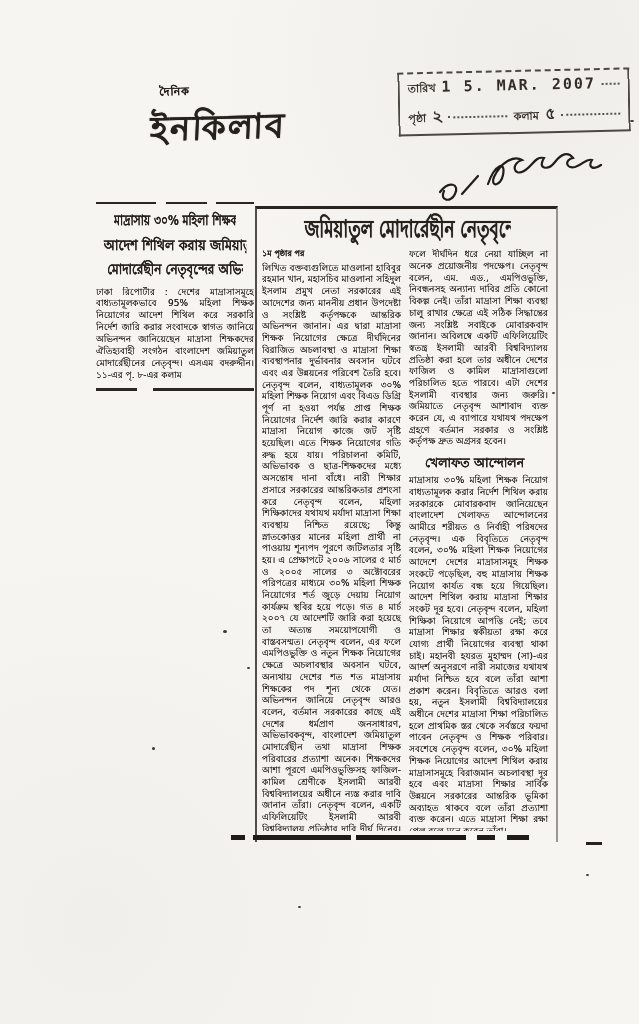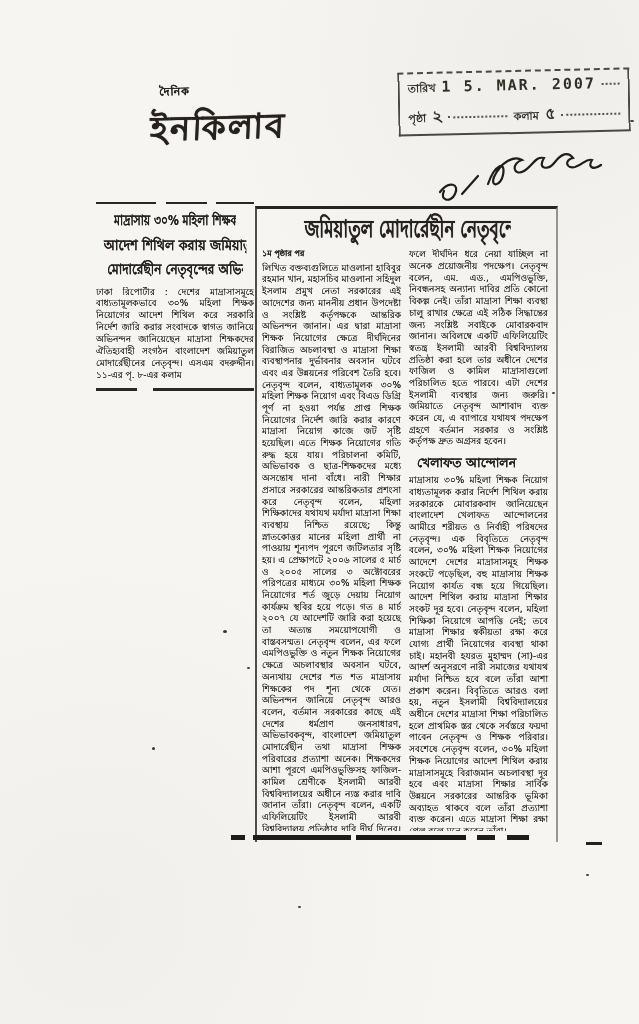--- a/index.html
+++ b/index.html
@@ -61,21 +61,21 @@
   .main-headline{
     font-size:24px;font-weight:bold;text-align:center;
     padding:7px 3px 5px 3px;line-height:1.1;white-space:nowrap;overflow:hidden;
     text-shadow:0 0 0.8px rgba(38,33,28,.95);
   }
   .cols{display:flex;gap:4px;padding:2px 4px 0 5px;height:584px;overflow:hidden;}
   .col{flex:1 1 50%;font-size:9px;line-height:1.3;text-align:justify;overflow:hidden;
     text-shadow:0 0 0.5px rgba(38,33,28,.85);}
   .continued{font-size:8px;font-weight:bold;margin:0 0 3px 0;}
   .col p{margin:0 4px 4px 0;}
-  .subhead{font-size:12.5px;font-weight:bold;margin:7px 0 4px 8px;white-space:nowrap;overflow:hidden;
+  .subhead{font-size:12.5px;font-weight:bold;margin:7px 0 4px 16px;white-space:nowrap;overflow:hidden;
     text-shadow:0 0 0.6px rgba(38,33,28,.9);}
   
   .bottom-rule{position:absolute;left:231px;top:835px;width:332px;height:5px;
     background:linear-gradient(to right,
       #201c18 0 14px,transparent 14px 22px,
       #201c18 22px 120px,transparent 120px 125px,
       #1b1713 125px 235px,transparent 235px 246px,
       #201c18 246px 264px,transparent 264px 276px,
       #201c18 276px 298px,transparent 298px 332px);}
   .rule-extra{position:absolute;left:586px;top:842px;width:16px;height:3px;background:#27221d;}
@@ -112,21 +112,21 @@
     <path d="M86,52 c7,-20 18,-24 15,-9 c-2,11 -13,13 -9,2 c7,-15 20,-22 28,-17 c-11,3 -9,17 2,11 c9,-5 11,-15 20,-13 c-7,11 4,13 11,4 c6,-8 13,-11 18,-4 c-9,2 -7,11 2,9 c8,-2 11,-9 17,-7 c-5,8 2,10 9,5"></path>
   </svg>
 
   <div class="side-article">
     <div class="side-top-rule"></div>
     <div class="side-headline">
       <div class="hl-line fit-x" style="transform-origin: center center; transform: scaleX(0.770732);">মাদ্রাসায় ৩০% মহিলা শিক্ষক নিয়োগ</div>
       <div class="hl-line fit-x" style="transform-origin: center center; transform: scaleX(0.902857);">আদেশ শিথিল করায় জমিয়াতুল</div>
       <div class="hl-line fit-x" style="transform-origin: center center; transform: scaleX(0.858696);">মোদার্রেছীন নেতৃবৃন্দের অভিনন্দন</div>
     </div>
-    <div class="side-body">ঢাকা রিপোর্টার : দেশের মাদ্রাসাসমূহে বাধ্যতামূলকভাবে ৩০% মহিলা শিক্ষক নিয়োগের আদেশ শিথিল করে সরকারি নির্দেশ জারি করার সংবাদকে স্বাগত জানিয়ে অভিনন্দন জানিয়েছেন মাদ্রাসা শিক্ষকদের ঐতিহ্যবাহী সংগঠন বাংলাদেশ জমিয়াতুল মোদার্রেছীনের নেতৃবৃন্দ। এসএম বদরুদ্দীন। ১১-এর পৃ. ৮-এর কলাম</div>
+    <div class="side-body">ঢাকা রিপোর্টার : দেশের মাদ্রাসাসমূহে বাধ্যতামূলকভাবে 95% মহিলা শিক্ষক নিয়োগের আদেশ শিথিল করে সরকারি নির্দেশ জারি করার সংবাদকে স্বাগত জানিয়ে অভিনন্দন জানিয়েছেন মাদ্রাসা শিক্ষকদের ঐতিহ্যবাহী সংগঠন বাংলাদেশ জমিয়াতুল মোদার্রেছীনের নেতৃবৃন্দ। এসএম বদরুদ্দীন। ১১-এর পৃ. ৮-এর কলাম</div>
     <div class="side-bottom-rule"></div>
   </div>
 
   <div class="main-article">
     <div class="main-headline fit-x" style="transform-origin: center center; transform: scaleX(0.69697);">জমিয়াতুল মোদার্রেছীন নেতৃবৃন্দের অভিনন্দন</div>
     <div class="cols">
       <div class="col">
         <div class="continued">১ম পৃষ্ঠার পর</div>
         <p>লিখিত বক্তব্যগুলিতে মাওলানা হাবিবুর রহমান খান, মহাসচিব মাওলানা সহিদুল ইসলাম প্রমুখ নেতা সরকারের এই আদেশের জন্য মাননীয় প্রধান উপদেষ্টা ও সংশ্লিষ্ট কর্তৃপক্ষকে আন্তরিক অভিনন্দন জানান। এর দ্বারা মাদ্রাসা শিক্ষক নিয়োগের ক্ষেত্রে দীর্ঘদিনের বিরাজিত অচলাবস্থা ও মাদ্রাসা শিক্ষা ব্যবস্থাপনার দুর্ভাবনার অবসান ঘটবে এবং এর উন্নয়নের পরিবেশ তৈরি হবে। নেতৃবৃন্দ বলেন, বাধ্যতামূলক ৩০% মহিলা শিক্ষক নিয়োগ এবং বিএড ডিগ্রি পূর্ণ না হওয়া পর্যন্ত প্রাপ্ত শিক্ষক নিয়োগের নির্দেশ জারি করার কারণে মাদ্রাসা নিয়োগ কাজে জট সৃষ্টি হয়েছিল। এতে শিক্ষক নিয়োগের গতি রুদ্ধ হয়ে যায়। পরিচালনা কমিটি, অভিভাবক ও ছাত্র-শিক্ষকদের মধ্যে অসন্তোষ দানা বাঁধে। নারী শিক্ষার প্রসারে সরকারের আন্তরিকতার প্রশংসা করে নেতৃবৃন্দ বলেন, মহিলা শিক্ষিকাদের যথাযথ মর্যাদা মাদ্রাসা শিক্ষা ব্যবস্থায় নিশ্চিত রয়েছে; কিন্তু স্নাতকোত্তর মানের মহিলা প্রার্থী না পাওয়ায় শূন্যপদ পূরণে জটিলতার সৃষ্টি হয়। এ প্রেক্ষাপটে ২০০৬ সালের ৫ মার্চ ও ২০০৫ সালের ৩ অক্টোবরের পরিপত্রের মাধ্যমে ৩০% মহিলা শিক্ষক নিয়োগের শর্ত জুড়ে দেয়ায় নিয়োগ কার্যক্রম স্থবির হয়ে পড়ে। গত ৪ মার্চ ২০০৭ যে আদেশটি জারি করা হয়েছে তা অত্যন্ত সময়োপযোগী ও বাস্তবসম্মত। নেতৃবৃন্দ বলেন, এর ফলে এমপিওভুক্তি ও নতুন শিক্ষক নিয়োগের ক্ষেত্রে অচলাবস্থার অবসান ঘটবে, অন্যথায় দেশের শত শত মাদ্রাসায় শিক্ষকের পদ শূন্য থেকে যেত। অভিনন্দন জানিয়ে নেতৃবৃন্দ আরও বলেন, বর্তমান সরকারের কাছে এই দেশের ধর্মপ্রাণ জনসাধারণ, অভিভাবকবৃন্দ, বাংলাদেশ জমিয়াতুল মোদার্রেছীন তথা মাদ্রাসা শিক্ষক পরিবারের প্রত্যাশা অনেক। শিক্ষকদের আশা পূরণে এমপিওভুক্তিসহ ফাজিল-কামিল শ্রেণীকে ইসলামী আরবী বিশ্ববিদ্যালয়ের অধীনে ন্যস্ত করার দাবি জানান তাঁরা। নেতৃবৃন্দ বলেন, একটি এফিলিয়েটিং ইসলামী আরবী বিশ্ববিদ্যালয় প্রতিষ্ঠার দাবি দীর্ঘ দিনের। দাবি বাস্তবায়নে দ্রুত ব্যবস্থা নিলে তা মাদ্রাসা শিক্ষার ক্ষেত্রে যুগান্তকারী পদক্ষেপ হিসেবে বিবেচিত হবে। বস্তুত মাদ্রাসা শিক্ষাকে সর্বাধুনিক ও যুগোপযোগী করার বিকল্প নেই।</p>
       </div>

